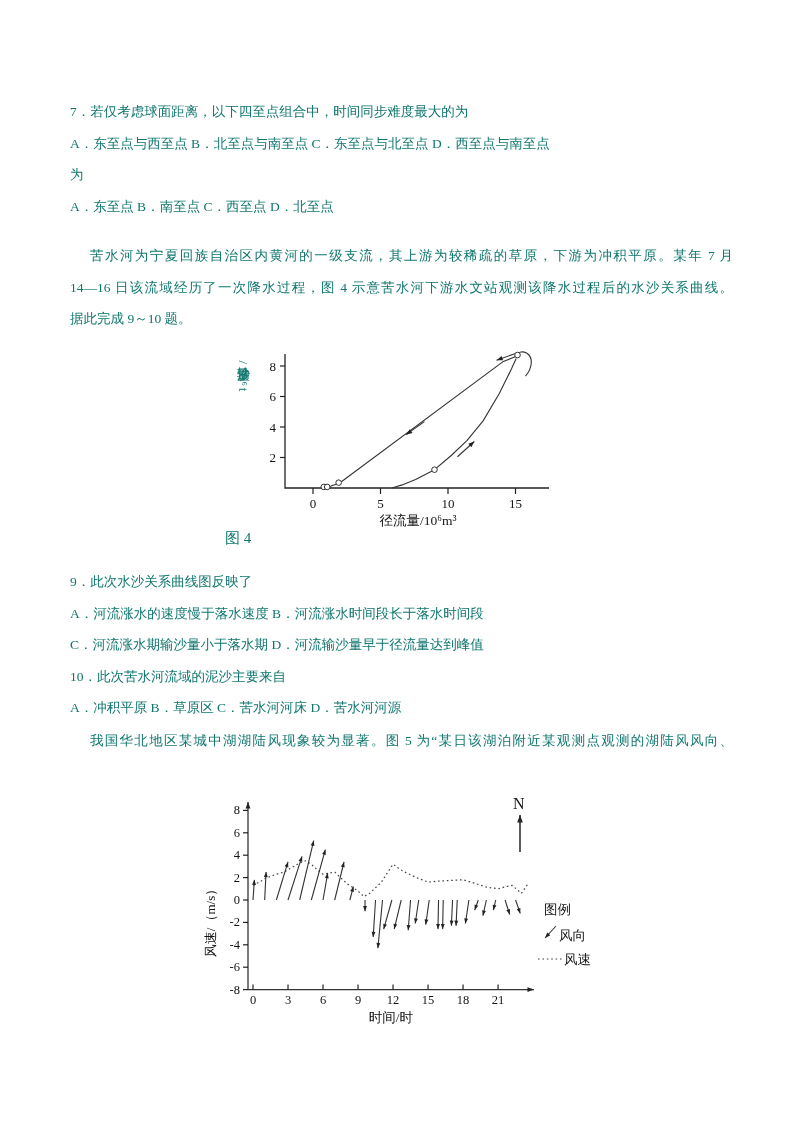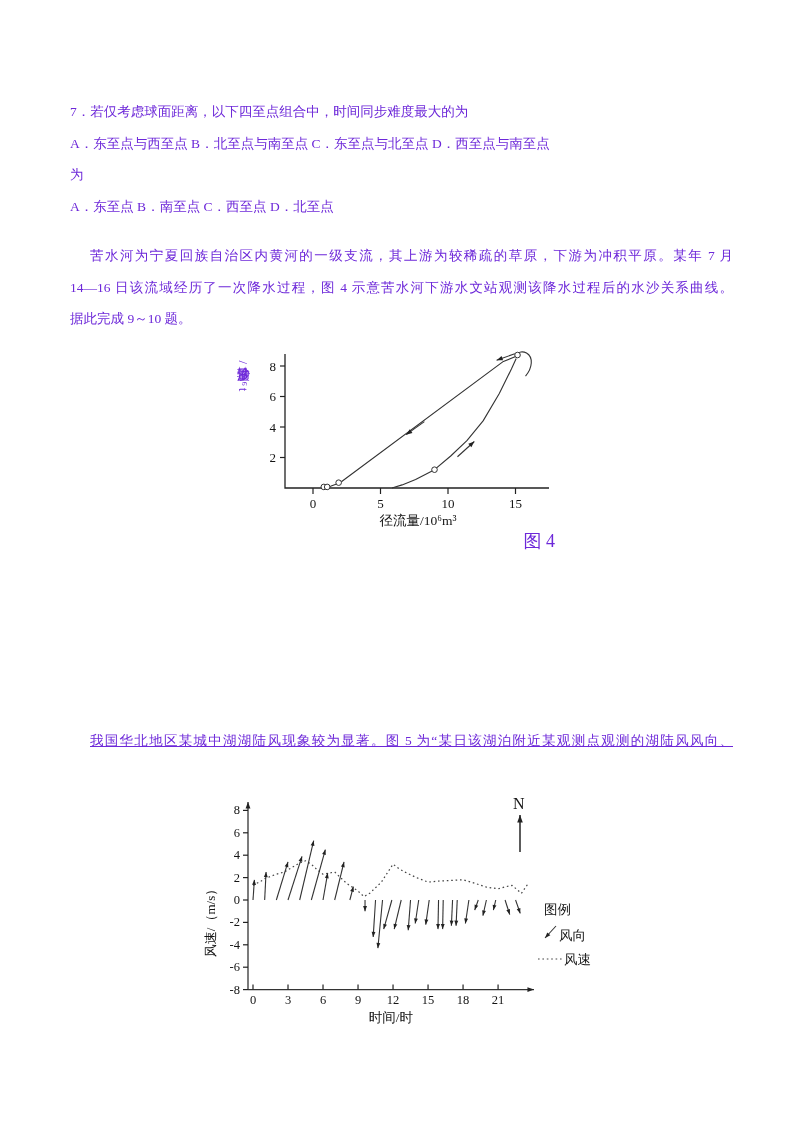--- a/index.html
+++ b/index.html
@@ -1,23 +1,23 @@
 <!DOCTYPE html>
 <html><head>
 <meta charset="utf-8">
 <style>
   html,body{margin:0;padding:0;background:#fff;}
   .page{position:relative;width:794px;height:1123px;background:#fff;overflow:hidden;
-        font-family:"Liberation Serif","DejaVu Serif",serif;color:#6d28d9;font-size:13.5px;}
+        font-family:"Liberation Serif","DejaVu Serif",serif;color:#0f766e;font-size:13.5px;}
   .block{position:absolute;left:70px;width:663px;line-height:31.5px;}
   .ln{height:31.5px;}
   .just{text-align:justify;text-align-last:justify;text-justify:inter-character;}
   .indent{text-indent:20px;}
   .fig{position:absolute;}
-  .caption{position:absolute;text-align:right;font-size:18px;}
+  .caption{position:absolute;text-align:left;font-size:15px;}
   .vlabel{position:absolute;writing-mode:vertical-rl;text-orientation:mixed;
           font-size:13px;letter-spacing:1.5px;line-height:1;}
   svg{display:block;}
   svg text{font-family:"Liberation Serif","DejaVu Serif",serif;fill:#141414;}
 </style>
 </head>
 <body>
 
 <div class="page">
 
@@ -67,22 +67,29 @@
         <polygon points="249.325,93.48750000000001 246.3468750845328,99.26510953923624 243.27636145564597,95.86741003186148" fill="#222"></polygon>
         <circle cx="98.8" cy="138.9325" r="2.8" fill="#fff" stroke="#333" stroke-width="1"></circle>
         <circle cx="102.175" cy="138.9325" r="2.8" fill="#fff" stroke="#333" stroke-width="1"></circle>
         <circle cx="113.65" cy="134.6625" r="2.8" fill="#fff" stroke="#333" stroke-width="1"></circle>
         <circle cx="209.5" cy="121.7" r="2.8" fill="#fff" stroke="#333" stroke-width="1"></circle>
         <circle cx="292.525" cy="7.019999999999982" r="2.8" fill="#fff" stroke="#333" stroke-width="1"></circle>
       </svg>
     </div>
   <div class="caption" style="left:225px;top:529px;width:330px;">图 4</div>
 
-
-  <div class="block" style="top:725px;text-decoration:underline;">
+  <div class="block" style="top:566px;">
+    <div class="ln">9．此次水沙关系曲线图反映了</div>
+    <div class="ln">A．河流涨水的速度慢于落水速度 B．河流涨水时间段长于落水时间段</div>
+    <div class="ln">C．河流涨水期输沙量小于落水期 D．河流输沙量早于径流量达到峰值</div>
+    <div class="ln">10．此次苦水河流域的泥沙主要来自</div>
+    <div class="ln">A．冲积平原 B．草原区 C．苦水河河床 D．苦水河河源</div>
+  </div>
+
+  <div class="block" style="top:725px;">
     <div class="ln just indent">我国华北地区某城中湖湖陆风现象较为显著。图 5 为“某日该湖泊附近某观测点观测的湖陆风风向、</div>
   </div>
 
   <div class="fig" id="fig5" style="left:200px;top:788px;width:440px;height:250px;">
       <svg width="440" height="250" viewBox="0 0 440 250">
         <line x1="48" y1="201.6" x2="48" y2="14" stroke="#333" stroke-width="1.3"></line>
         <polygon points="48,14 50.465919632925626,20.551277765745546 45.53408036707437,20.551277765745546" fill="#222"></polygon>
         <line x1="48" y1="201.6" x2="334" y2="201.6" stroke="#333" stroke-width="1.3"></line>
         <polygon points="334,201.6 327.44872223425443,204.0659196329256 327.44872223425443,199.13408036707438" fill="#222"></polygon>
         <line x1="43" y1="22.400000000000006" x2="48" y2="22.400000000000006" stroke="#222" stroke-width="1.2"></line>

